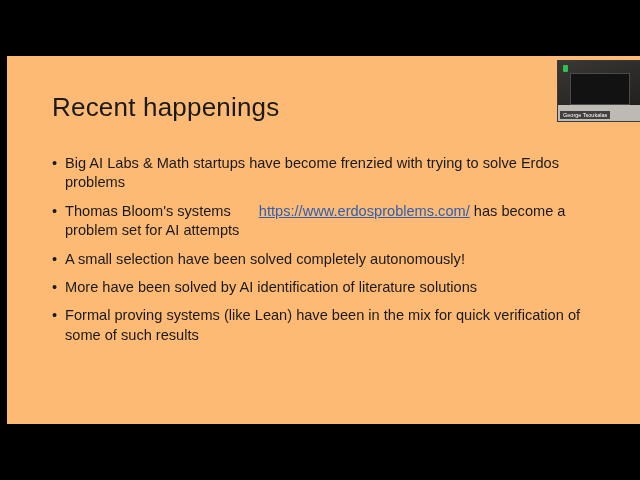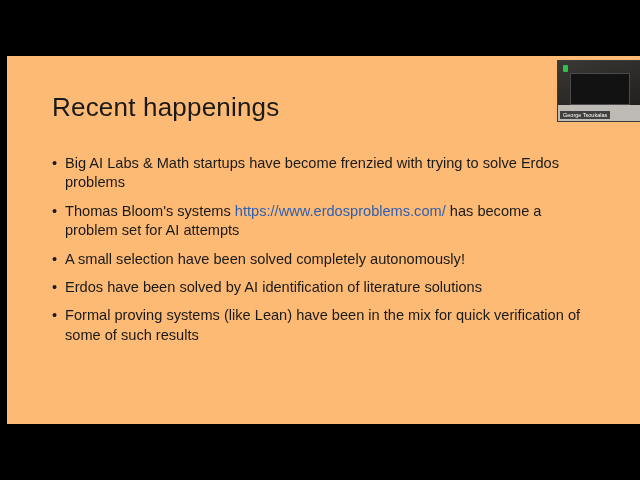--- a/index.html
+++ b/index.html
@@ -58,20 +58,22 @@
     font-size: 14.6px;
     line-height: 1.33;
     color: #1a1a1a;
   }
   .bullet .txt {
     flex: 1 1 auto;
   }
   .bullet .txt a,
   .bullet .link {
     color: #2e5fb0;
+    text-decoration: underline;
+    margin-left: 24px;
   }
   
   #webcam {
     position: absolute;
     right: 6px;
     top: 4px;
     width: 82px;
     height: 60px;
     background: #2f2d2b;
     border: 1px solid #3b3b3b;
@@ -155,21 +157,21 @@
         <div class="bullet">
           <span class="dot">•</span>
           <span class="txt"><span>Thomas Bloom's systems </span><a class="link">https://www.erdosproblems.com/</a><span> has become a problem set for AI attempts</span></span>
         </div>
         <div class="bullet">
           <span class="dot">•</span>
           <span class="txt"><span>A small selection have been solved completely autonomously!</span></span>
         </div>
         <div class="bullet">
           <span class="dot">•</span>
-          <span class="txt"><span>Erdos have been solved by AI identification of literature solutions</span></span>
+          <span class="txt"><span>More have been solved by AI identification of literature solutions</span></span>
         </div>
         <div class="bullet">
           <span class="dot">•</span>
           <span class="txt"><span>Formal proving systems (like Lean) have been in the mix for quick verification of some of such results</span></span>
         </div>
       </div>
 
     <div id="webcam">
       <div class="room-dark"></div>
       <div class="monitor"></div>

